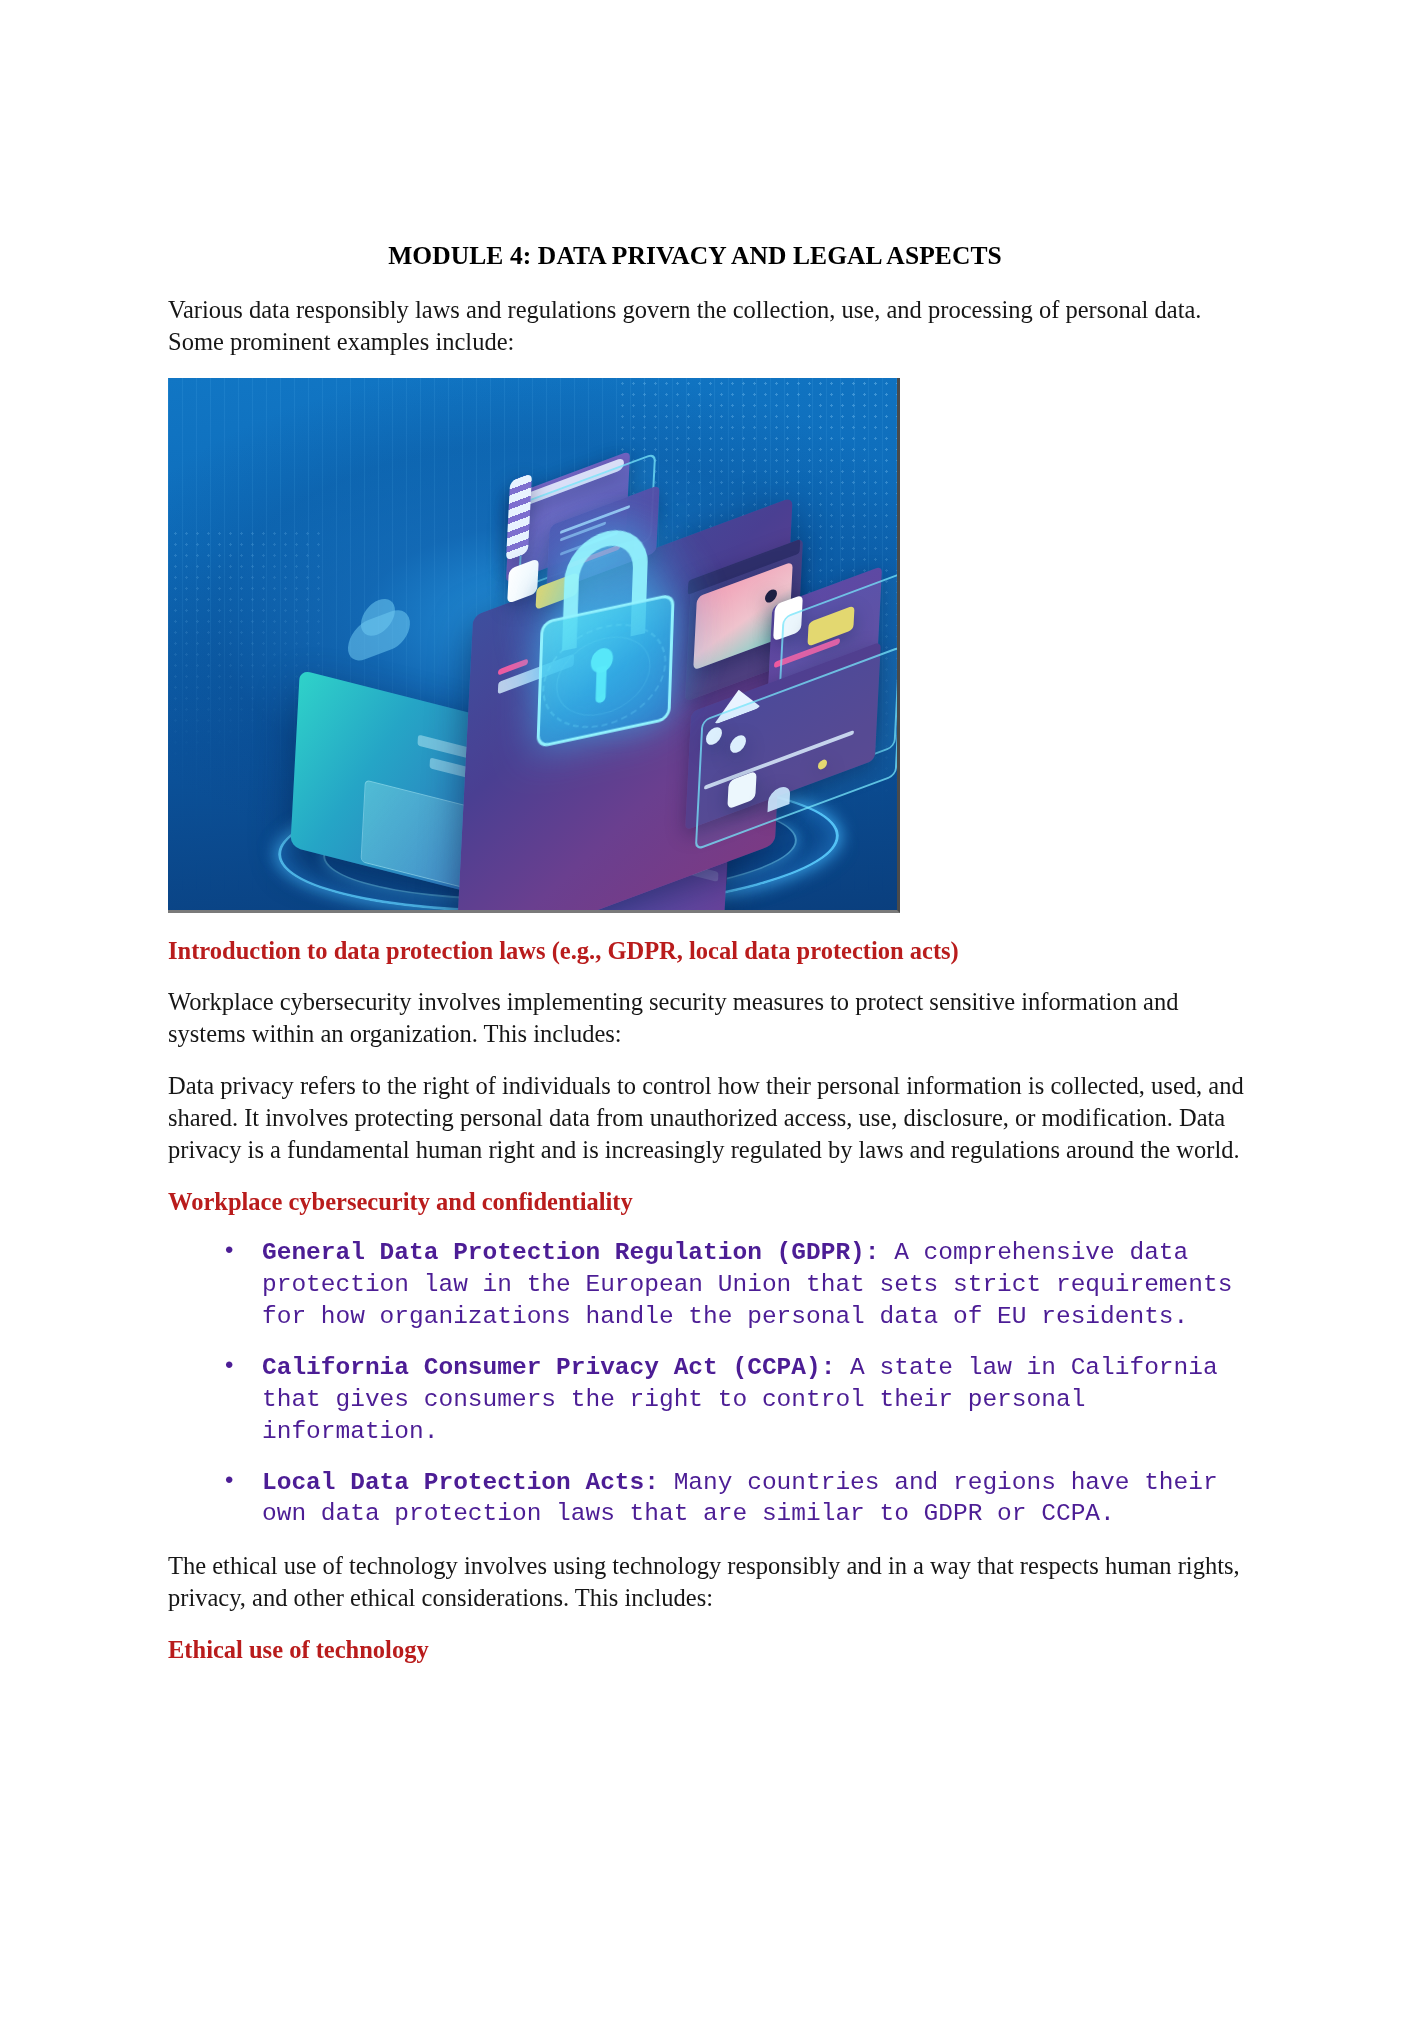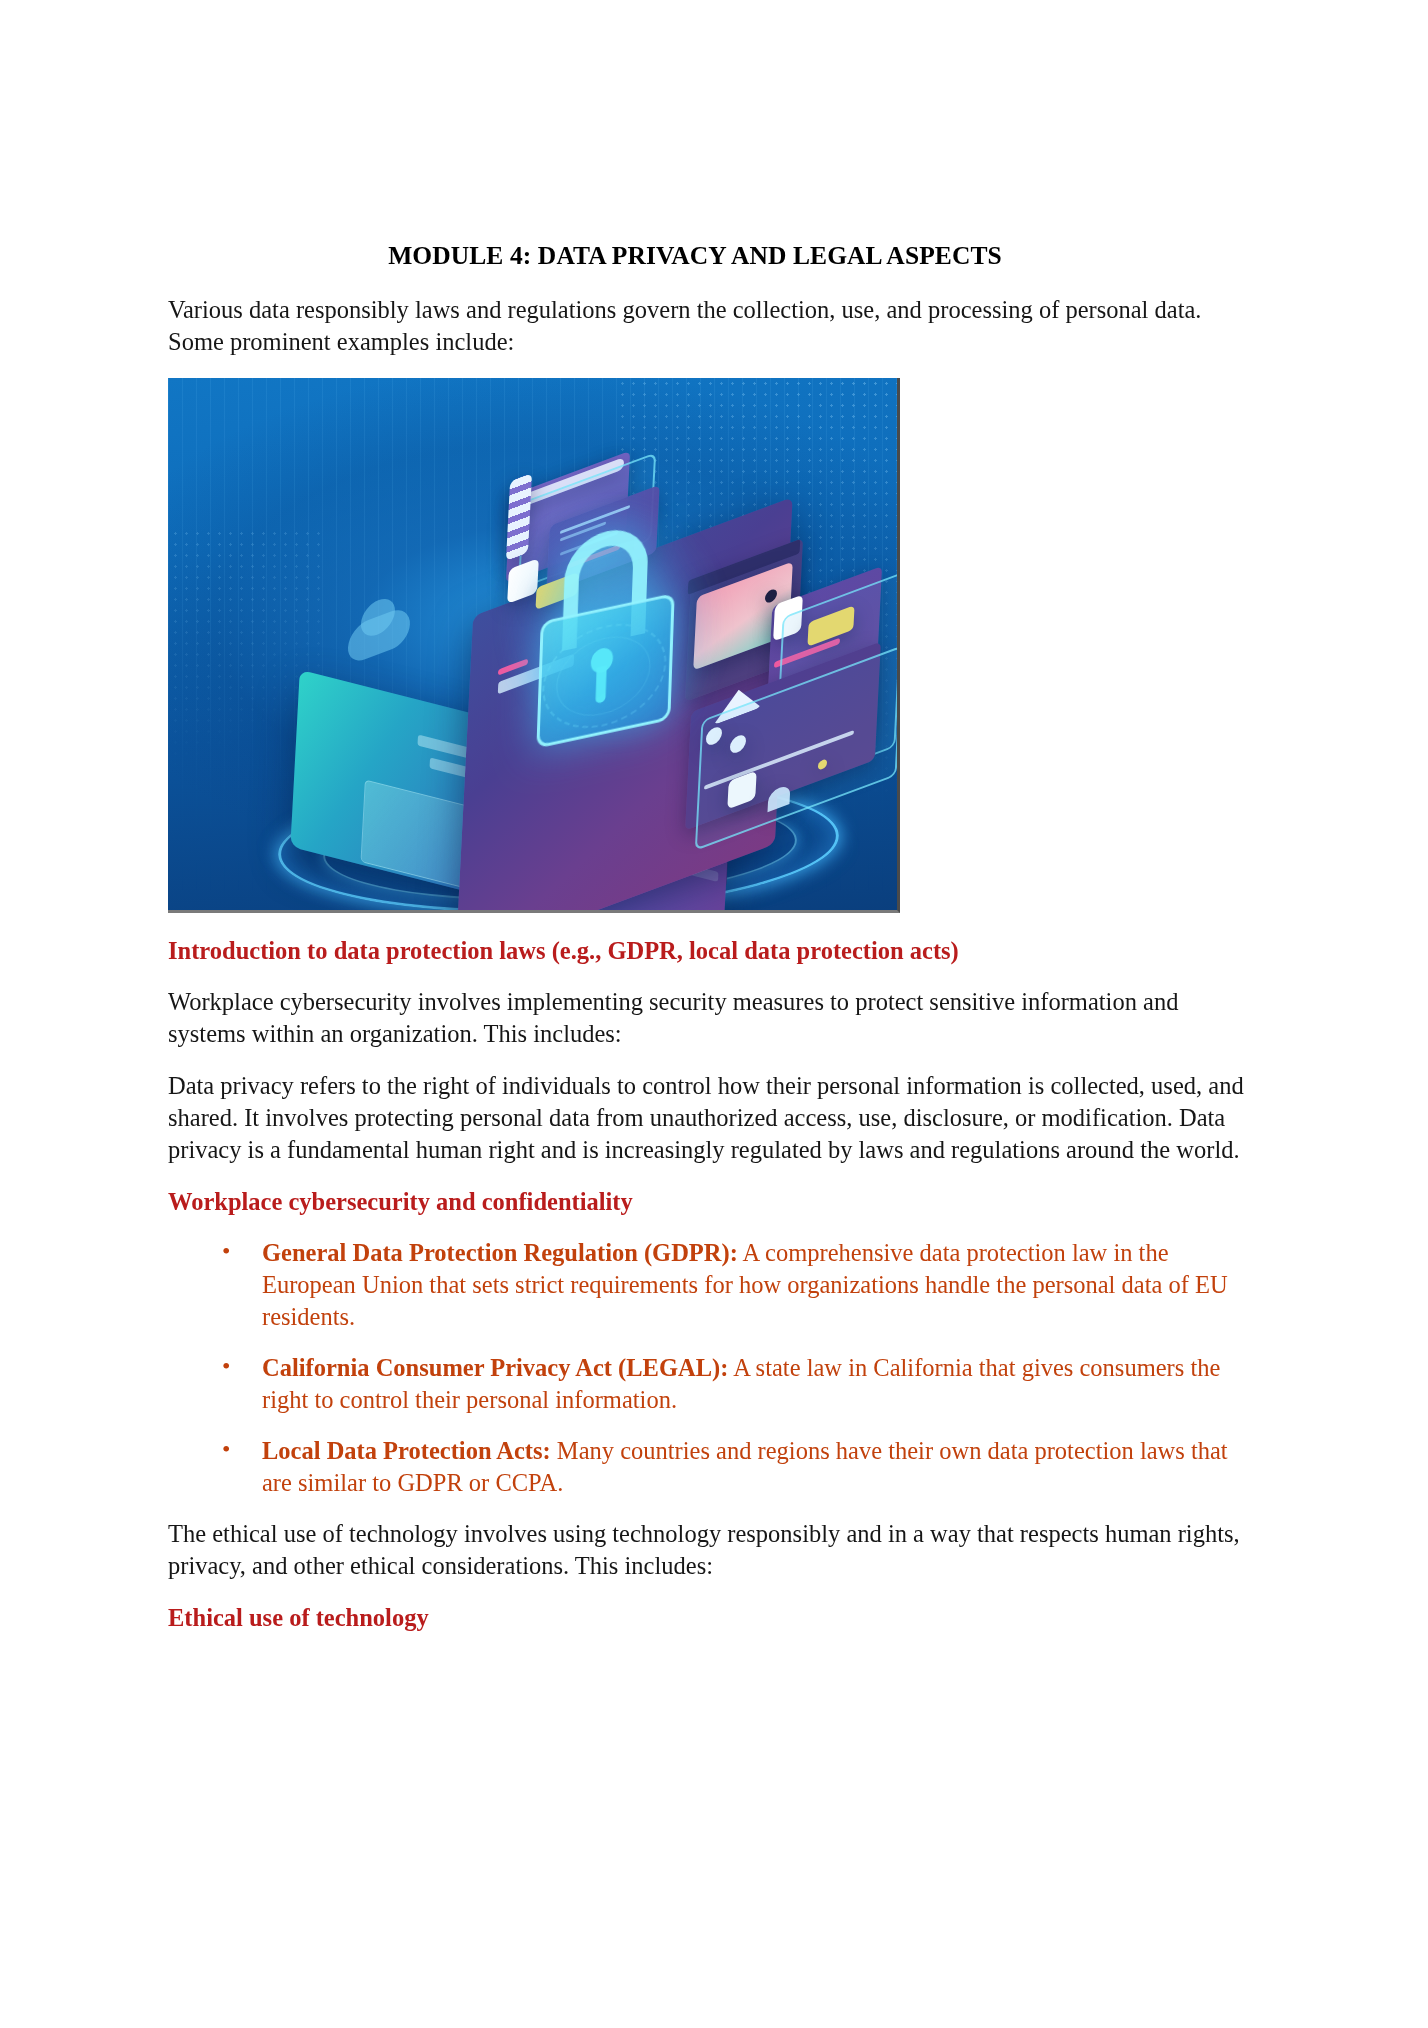--- a/index.html
+++ b/index.html
@@ -267,21 +267,22 @@
   ul.bullets {
     margin: 0 0 20px 0;
     padding-left: 94px;
     list-style: none;
   }
   ul.bullets li {
     position: relative;
     font-size: 24.5px;
     line-height: 1.30;
     margin-bottom: 19px;
-    color: #c2410c;
+    color: #4c1d95;
+    font-family: Liberation Mono, monospace;
   }
   ul.bullets li:before {
     content: "\2022";
     position: absolute;
     left: -40px;
     top: -1px;
     font-size: 24px;
   }
   ul.bullets li:last-child { margin-bottom: 16px; }
 </style>
@@ -372,21 +373,21 @@
 
     <p class="body-text">Data privacy refers to the right of individuals to control how their personal information is collected, used, and shared. It involves protecting personal data from unauthorized access, use, disclosure, or modification. Data privacy is a fundamental human right and is increasingly regulated by laws and regulations around the world.</p>
 
     <h3 class="sub-head">Workplace cybersecurity and confidentiality</h3>
 
     <ul class="bullets">
       <li>
         <span class="b">General Data Protection Regulation (GDPR):</span><span> A comprehensive data protection law in the European Union that sets strict requirements for how organizations handle the personal data of EU residents.</span>
       </li>
       <li>
-        <span class="b">California Consumer Privacy Act (LEGAL):</span><span> A state law in California that gives consumers the right to control their personal information.</span>
+        <span class="b">California Consumer Privacy Act (CCPA):</span><span> A state law in California that gives consumers the right to control their personal information.</span>
       </li>
       <li>
         <span class="b">Local Data Protection Acts:</span><span> Many countries and regions have their own data protection laws that are similar to GDPR or CCPA.</span>
       </li>
     </ul>
 
     <p class="body-text">The ethical use of technology involves using technology responsibly and in a way that respects human rights, privacy, and other ethical considerations. This includes:</p>
 
     <h3 class="sub-head">Ethical use of technology</h3>
 

